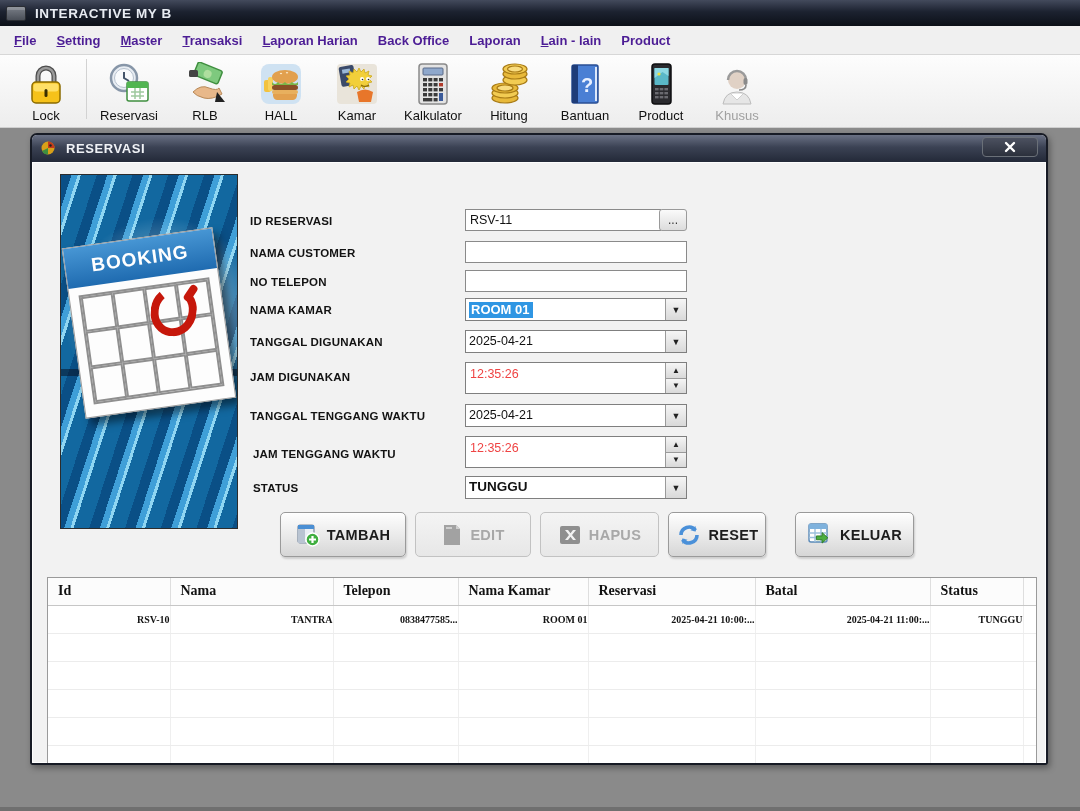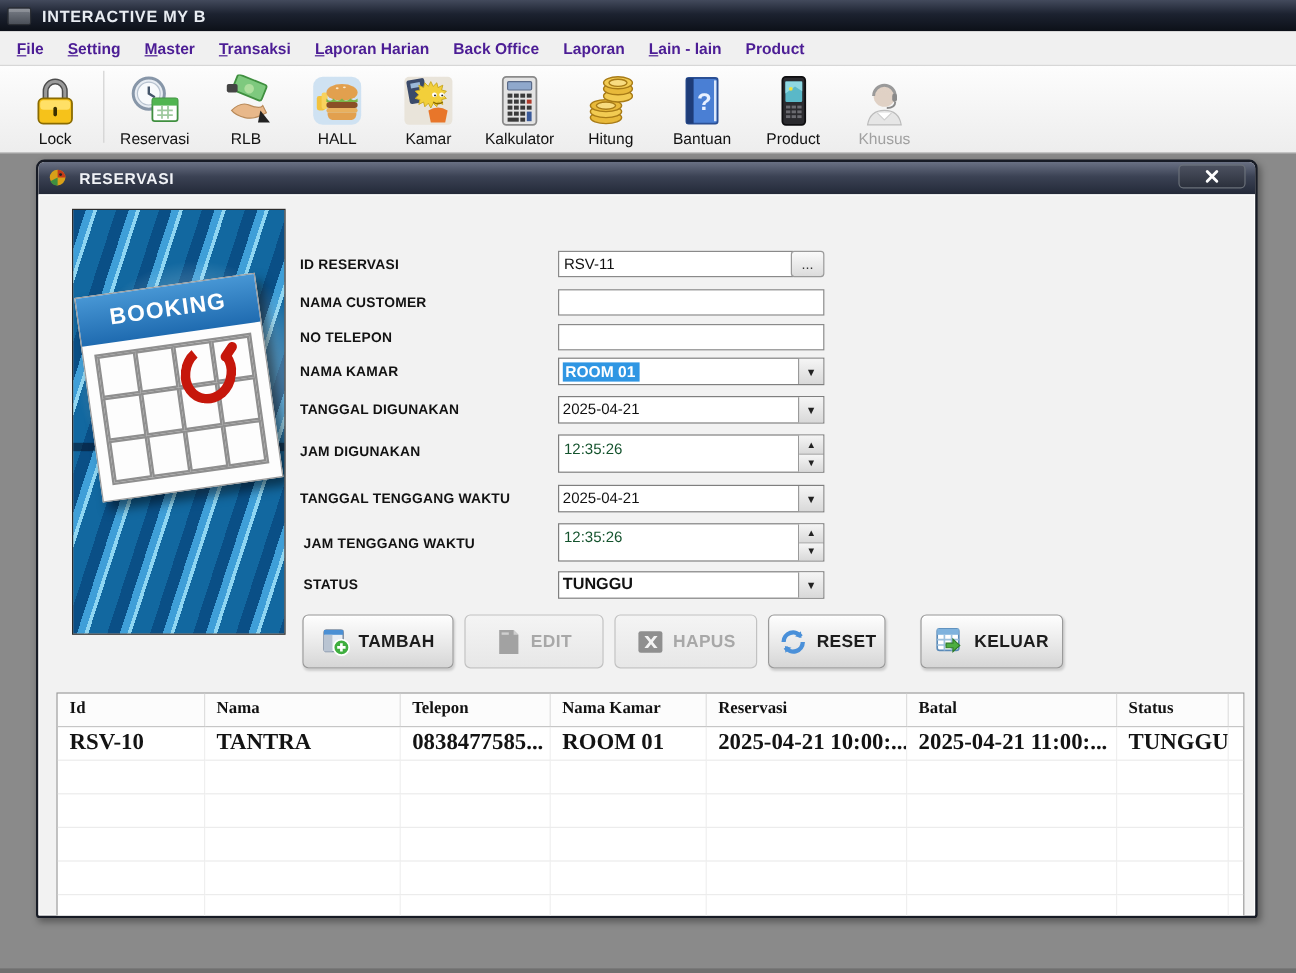--- a/index.html
+++ b/index.html
@@ -58,40 +58,40 @@
       font-size:12.5px; color:#111; padding:0 4px; }
   .browse { position:absolute; left:627px; width:28px; height:22px; background:linear-gradient(#fafafa,#dcdcdc); border:1px solid #9a9a9a;
       border-radius:3px; font-size:12px; color:#333; line-height:18px; text-align:center; }
   .combo { position:absolute; left:433px; width:222px; height:23px; background:#fff; border:1px solid #7f7f7f; display:flex; }
   .combo .ctext { flex:1; font-size:12.5px; color:#111; padding:3px 2px 0 3px; white-space:nowrap; overflow:hidden; }
   .combo .ctext .hl { background:#2f96e3; color:#fff; font-weight:bold; font-size:13px; padding:0 3px 1px 2px; }
   .combo .ctext.bold { font-weight:bold; font-size:13.5px; padding-top:2px; }
   .cbtn { width:21px; background:linear-gradient(#f5f5f5,#d9d9d9); border-left:1px solid #9a9a9a; display:flex; align-items:center; justify-content:center;
       color:#222; font-size:9px; }
   .spin { position:absolute; left:433px; width:222px; height:32px; background:#fff; border:1px solid #7f7f7f; display:flex; }
-  .spin .stext { flex:1; font-size:12.5px; color:#14532d; padding:4px 0 0 4px; }
+  .spin .stext { flex:1; font-size:12.5px; color:#ef4444; padding:4px 0 0 4px; }
   .spin .sbtns { width:21px; display:flex; flex-direction:column; border-left:1px solid #9a9a9a; }
   .spin .sbtns div { flex:1; background:linear-gradient(#f5f5f5,#d9d9d9); display:flex; align-items:center; justify-content:center;
       font-size:8px; color:#222; }
   .spin .sbtns div:first-child { border-bottom:1px solid #9a9a9a; }
 
   
   .abtn { position:absolute; top:350px; height:45px; background:linear-gradient(#fefefe,#e9e9e9 55%,#d6d6d6); border:1px solid #9a9a9a;
-      border-radius:5px; display:flex; align-items:center; justify-content:center; gap:7px; box-shadow:0 1px 0 rgba(255,255,255,.8) inset, 1px 2px 2px rgba(0,0,0,.15); }
+      border-radius:5px; display:flex; align-items:center; justify-content:center; gap:7px; box-shadow:0 1px 0 rgba(255,255,255,.8) inset, 1px 2px 2px rgba(0,0,0,.15);margin-left:28px; }
   .abtn .blabel { font-size:14.5px; font-weight:bold; color:#1c1c1c; letter-spacing:.3px; }
   .abtn.disabled { background:linear-gradient(#f4f4f4,#e7e7e7); box-shadow:none; border-color:#c2c2c2; }
   .abtn.disabled .blabel { color:#a8a8a8; }
 
   
   .grid-wrap { position:absolute; left:15px; top:415px; width:990px; height:203px; background:#fff; border:1px solid #9a9a9a; overflow:hidden; }
   table.grid { border-collapse:collapse; table-layout:fixed; width:990px;font-family:Liberation Serif, serif; }
   table.grid th { height:27px; text-align:left; font-size:14px; font-weight:bold; color:#121212; background:#fcfcfc;
       border-right:1px solid #dedede; border-bottom:1px solid #c6c6c6; padding:0 0 0 10px; white-space:nowrap; overflow:hidden; }
-  table.grid td { height:28px; font-size:19px; font-weight:bold; color:#131313; border-right:1px solid #efefef; border-bottom:1px solid #ececec;
-      padding:0 0 0 10px; white-space:nowrap; overflow:hidden; }
+  table.grid td { height:28px; font-size:10px; font-weight:bold; color:#131313; border-right:1px solid #efefef; border-bottom:1px solid #ececec;
+      padding:0 0 0 10px; white-space:nowrap; overflow:hidden;text-align:right; }
 </style>
 </head>
 <body>
 
 <div class="titlebar">
   <div class="app-icon"></div>
   <div class="title">INTERACTIVE MY B</div>
 </div>
 
 <div class="menubar">

